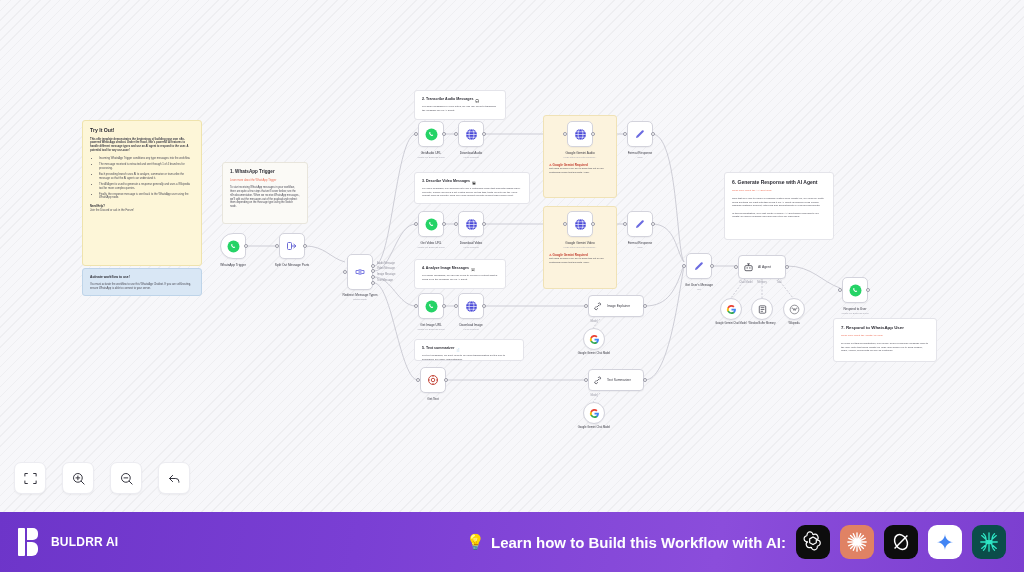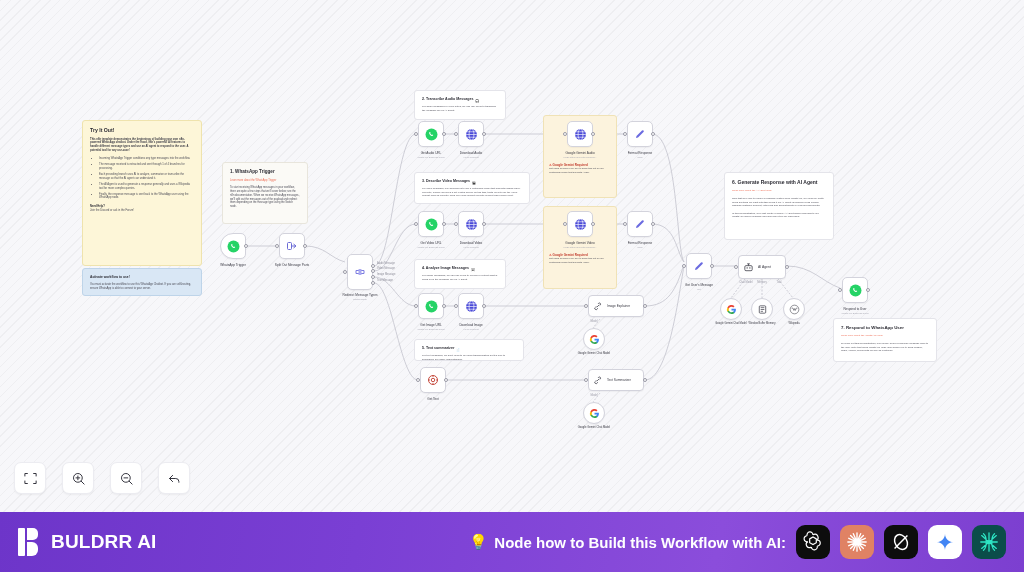--- a/index.html
+++ b/index.html
@@ -103,21 +103,21 @@
   #footer {
     position:absolute; left:0; top:512px; width:1024px; height:60px;
     background:linear-gradient(100deg,#6d35c9 0%, #7a3fd4 35%, #8b4ddb 70%, #7c3fd0 100%);
     display:flex; align-items:center; padding:0 18px;
   }
   #brand { display:flex; align-items:center; gap:9px; }
   #brand-mark {
     width:24px; height:28px; position:relative;
   }
   #brand-mark .bar { position:absolute; background:#fff; border-radius:1px; }
-  #brand-name { color:#fff; font-weight:bold; font-size:19px; letter-spacing:.2px; }
+  #brand-name { color:#fff; font-weight:bold; font-size:12px; letter-spacing:.2px; }
   #footer-right { margin-left:auto; display:flex; align-items:center; gap:10px; }
   #cta { color:#fff; font-size:15px; font-weight:bold; display:flex; align-items:center; gap:6px; }
   .logo-tile {
     width:34px; height:34px; border-radius:9px;
     display:flex; align-items:center; justify-content:center;
   }
 </style>
 </head>
 <body>
 
@@ -554,21 +554,21 @@
       <div class="bar" style="left:0; top:0; width:7px; height:28px;"></div>
       <div class="bar" style="left:9px; top:0; width:11px; height:12px; border-radius:0 5px 5px 0;"></div>
       <div class="bar" style="left:9px; top:14px; width:11px; height:14px; border-radius:0 6px 6px 0;"></div>
     </div>
     <div id="brand-name">BULDRR AI</div>
   </div>
 
   <div id="footer-right">
     <div id="cta">
       <span style="font-size:15px;">💡</span>
-      <span>Node how to Build this Workflow with AI:</span>
+      <span>Learn how to Build this Workflow with AI:</span>
     </div>
 
     <div class="logo-tile" style="background:#0d0d0d;">
       <svg width="22" height="22" viewBox="0 0 24 24" fill="none" stroke="#fff" stroke-width="1.3">
         <path d="M12 4.2c1.6-1.3 4-.9 5 .9s.4 4-1.2 4.9M15.8 10c1.9-.5 3.9.8 4.1 2.8s-1.4 3.6-3.3 3.6M16.6 16.4c.6 1.9-.7 3.9-2.7 4.2s-3.6-1.3-3.7-3.2M10.2 17.4c-1.6 1.3-4 .9-5-.9s-.4-4 1.2-4.9M6.4 11.6c-1.9.5-3.9-.8-4.1-2.8S3.7 5.2 5.6 5.2M5.6 5.2C5 3.3 6.3 1.3 8.3 1s3.6 1.3 3.7 3.2"></path>
         <path d="M8.4 8.6l3.6-2 3.6 2v4.2l-3.6 2-3.6-2z"></path>
       </svg>
     </div>
 
     <div class="logo-tile" style="background:#e08264;">

